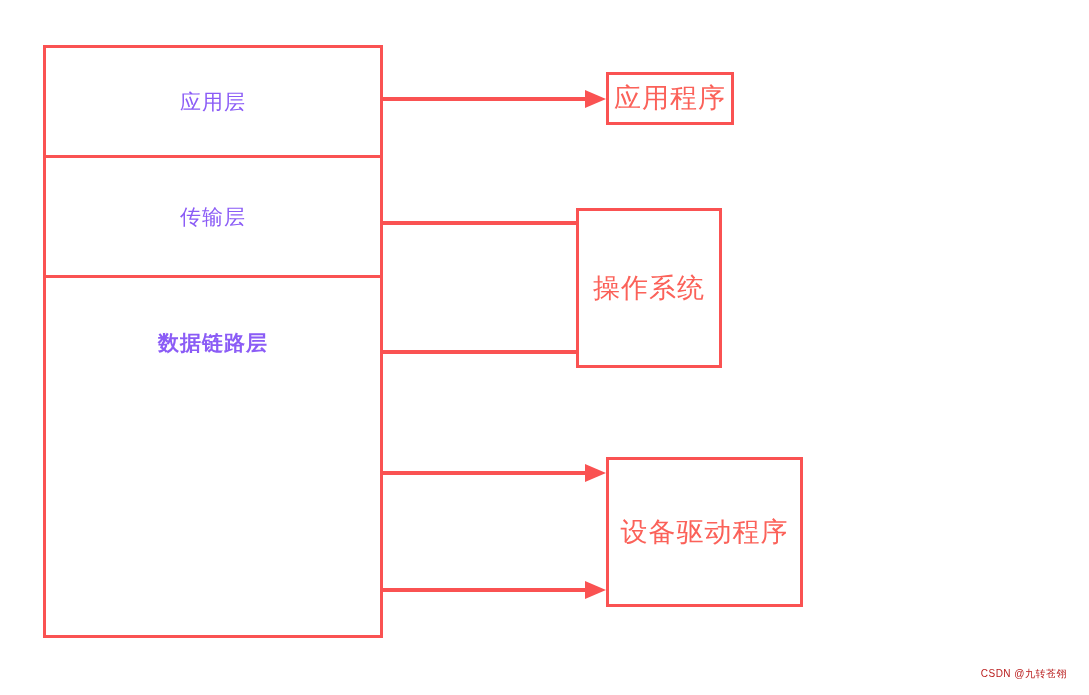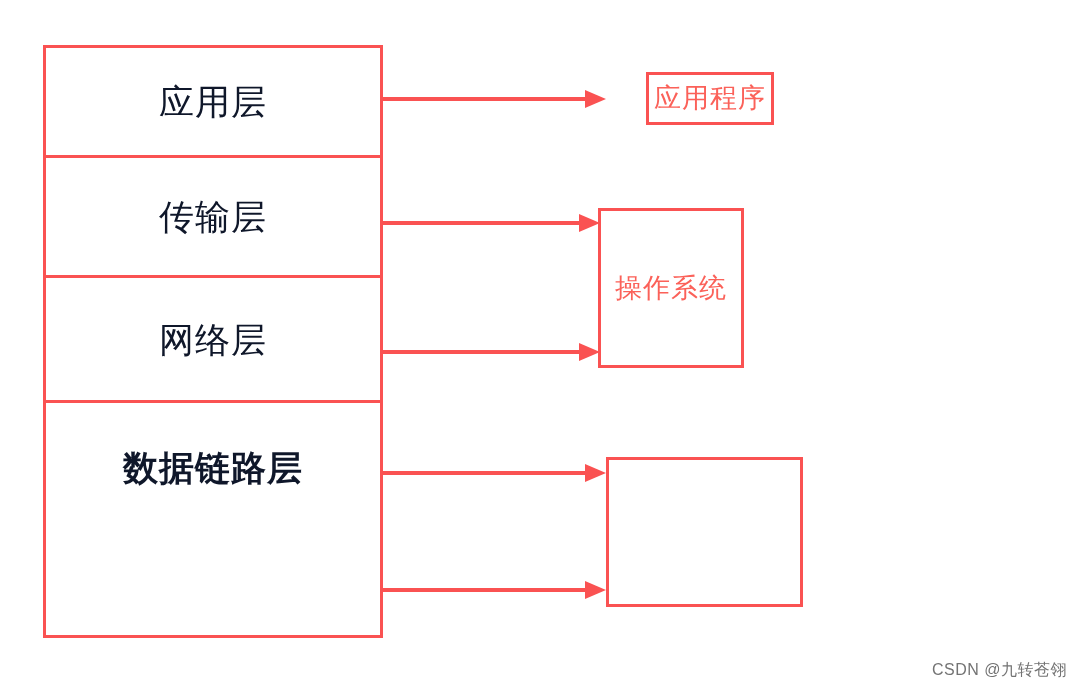--- a/index.html
+++ b/index.html
@@ -32,22 +32,22 @@
     box-sizing: border-box;
     border: 3px solid #fa5252;
     display: flex;
     flex-direction: column;
   }
   .layer {
     box-sizing: border-box;
     display: flex;
     align-items: center;
     justify-content: center;
-    color: #0f172a;
-    font-size: 35px;
+    color: #8b5cf6;
+    font-size: 21px;
     line-height: 1;
     letter-spacing: 1px;
     border-bottom: 3px solid #fa5252;
     white-space: nowrap;
   }
   .layer:last-child { border-bottom: none; }
 
   .layer-h1 { height: 110px; }   
   .layer-h2 { height: 120px; }   
   .layer-h3 { height: 125px; }   
@@ -64,24 +64,24 @@
     align-items: center;
     justify-content: center;
     text-align: center;
     font-size: 27px;
     line-height: 1.35;
     letter-spacing: 1px;
     background: #ffffff;
   }
   .rbox-app {
     left: 606px;  top: 72px;
-    width: 128px; height: 53px; margin-left: 40px;
+    width: 128px; height: 53px;
   }
   .rbox-os {
-    left: 598px;  top: 208px;
+    left: 576px;  top: 208px;
     width: 146px; height: 160px;
   }
   .rbox-drv {
     left: 606px;  top: 457px;
     width: 197px; height: 150px;
   }
 
   
   .arrow {
     position: absolute;
@@ -103,36 +103,35 @@
     border-top: 9px solid transparent;
     border-bottom: 9px solid transparent;
     border-left: 21px solid #fa5252;
   }
 
   
   .watermark {
     position: absolute;
     right: 22px;
     bottom: 14px;
-    color: #737373;
-    font-size: 16px;
+    color: #b91c1c;
+    font-size: 10px;
     letter-spacing: 0.5px;
     white-space: nowrap;
     user-select: none;
   }
 </style>
 </head>
 <body>
 
 <div id="canvas">
 
   <div class="stack">
     <div class="layer layer-h1">应用层</div>
     <div class="layer layer-h2">传输层</div>
-    <div class="layer layer-h3">网络层</div>
     <div class="layer layer-h4">数据链路层</div>
   </div>
 
   <div class="arrow" style="left:383px; top:90px; width:223px;">
     <div class="shaft" style="width:202px;"></div>
     <div class="head" style="left:202px;"></div>
   </div>
 
   <div class="arrow" style="left:383px; top:214px; width:217px;">
     <div class="shaft" style="width:196px;"></div>
@@ -153,18 +152,19 @@
     <div class="shaft" style="width:202px;"></div>
     <div class="head" style="left:202px;"></div>
   </div>
 
   <div class="rbox rbox-app">应用程序</div>
 
   <div class="rbox rbox-os">操作系统</div>
 
   <div class="rbox rbox-drv">
     <div>
+      <div>设备驱动程序</div>
     </div>
   </div>
 
   <div class="watermark">CSDN @九转苍翎</div>
 
 </div>
 
 </body></html>

